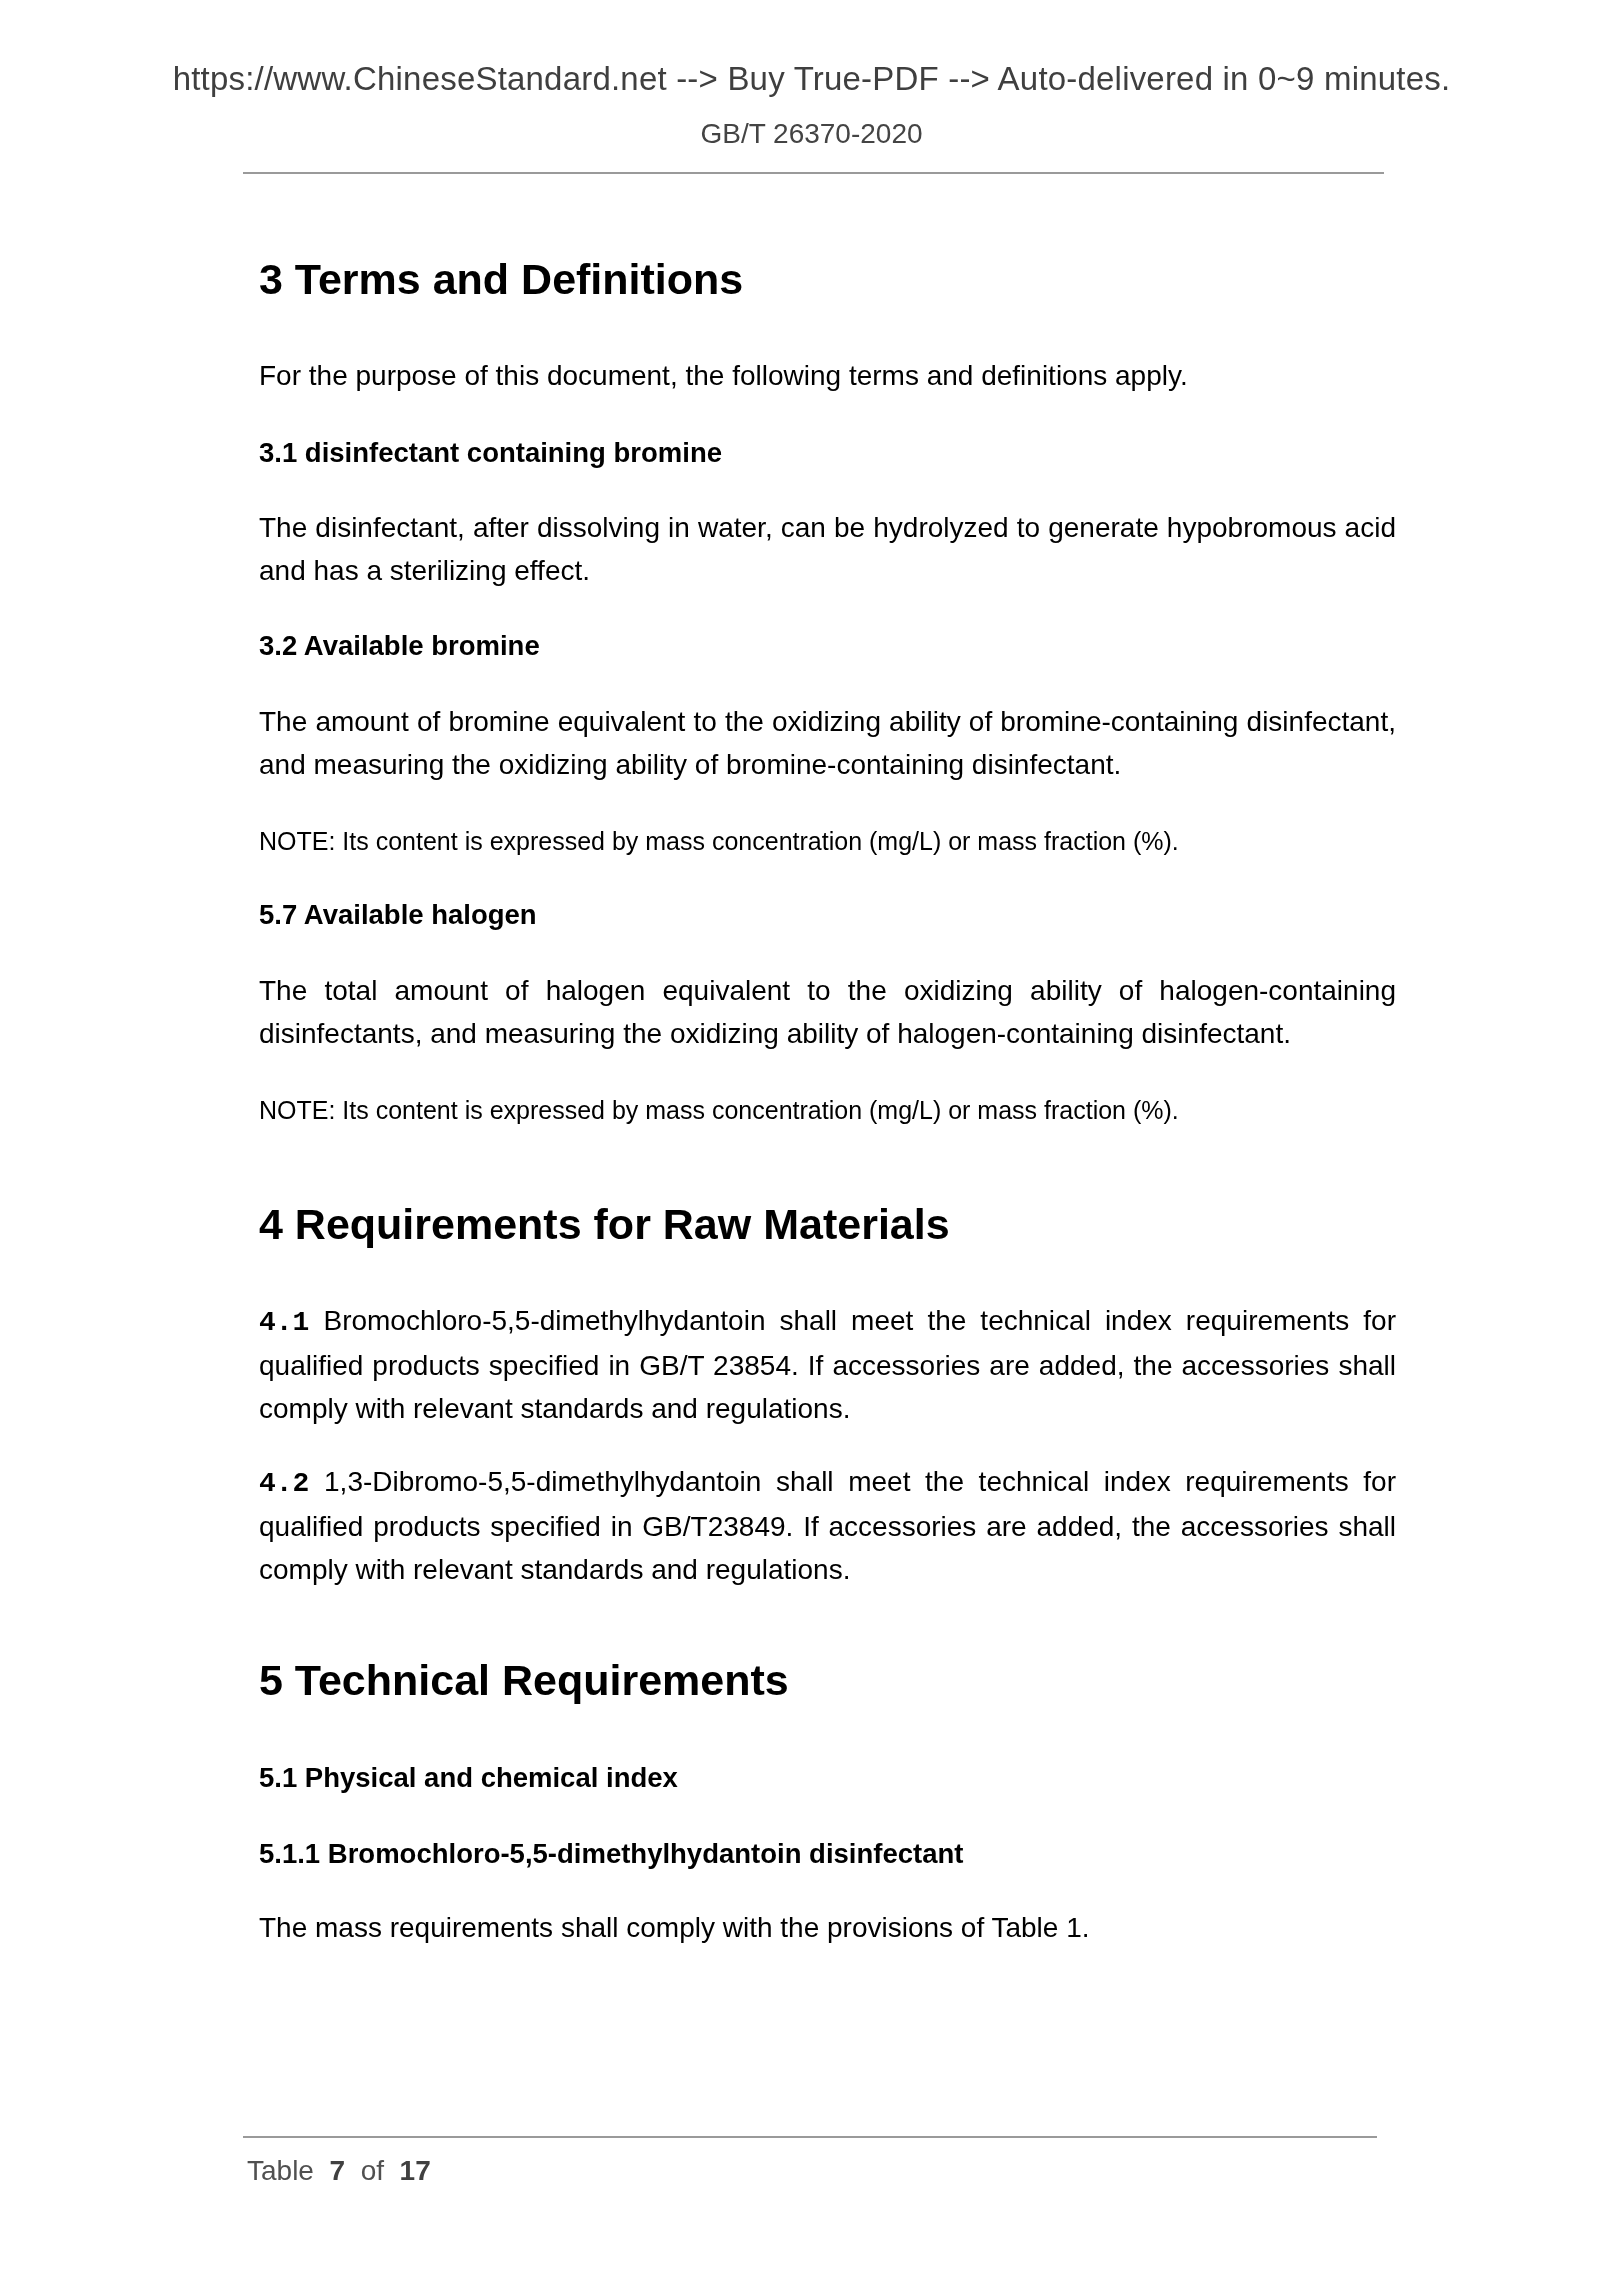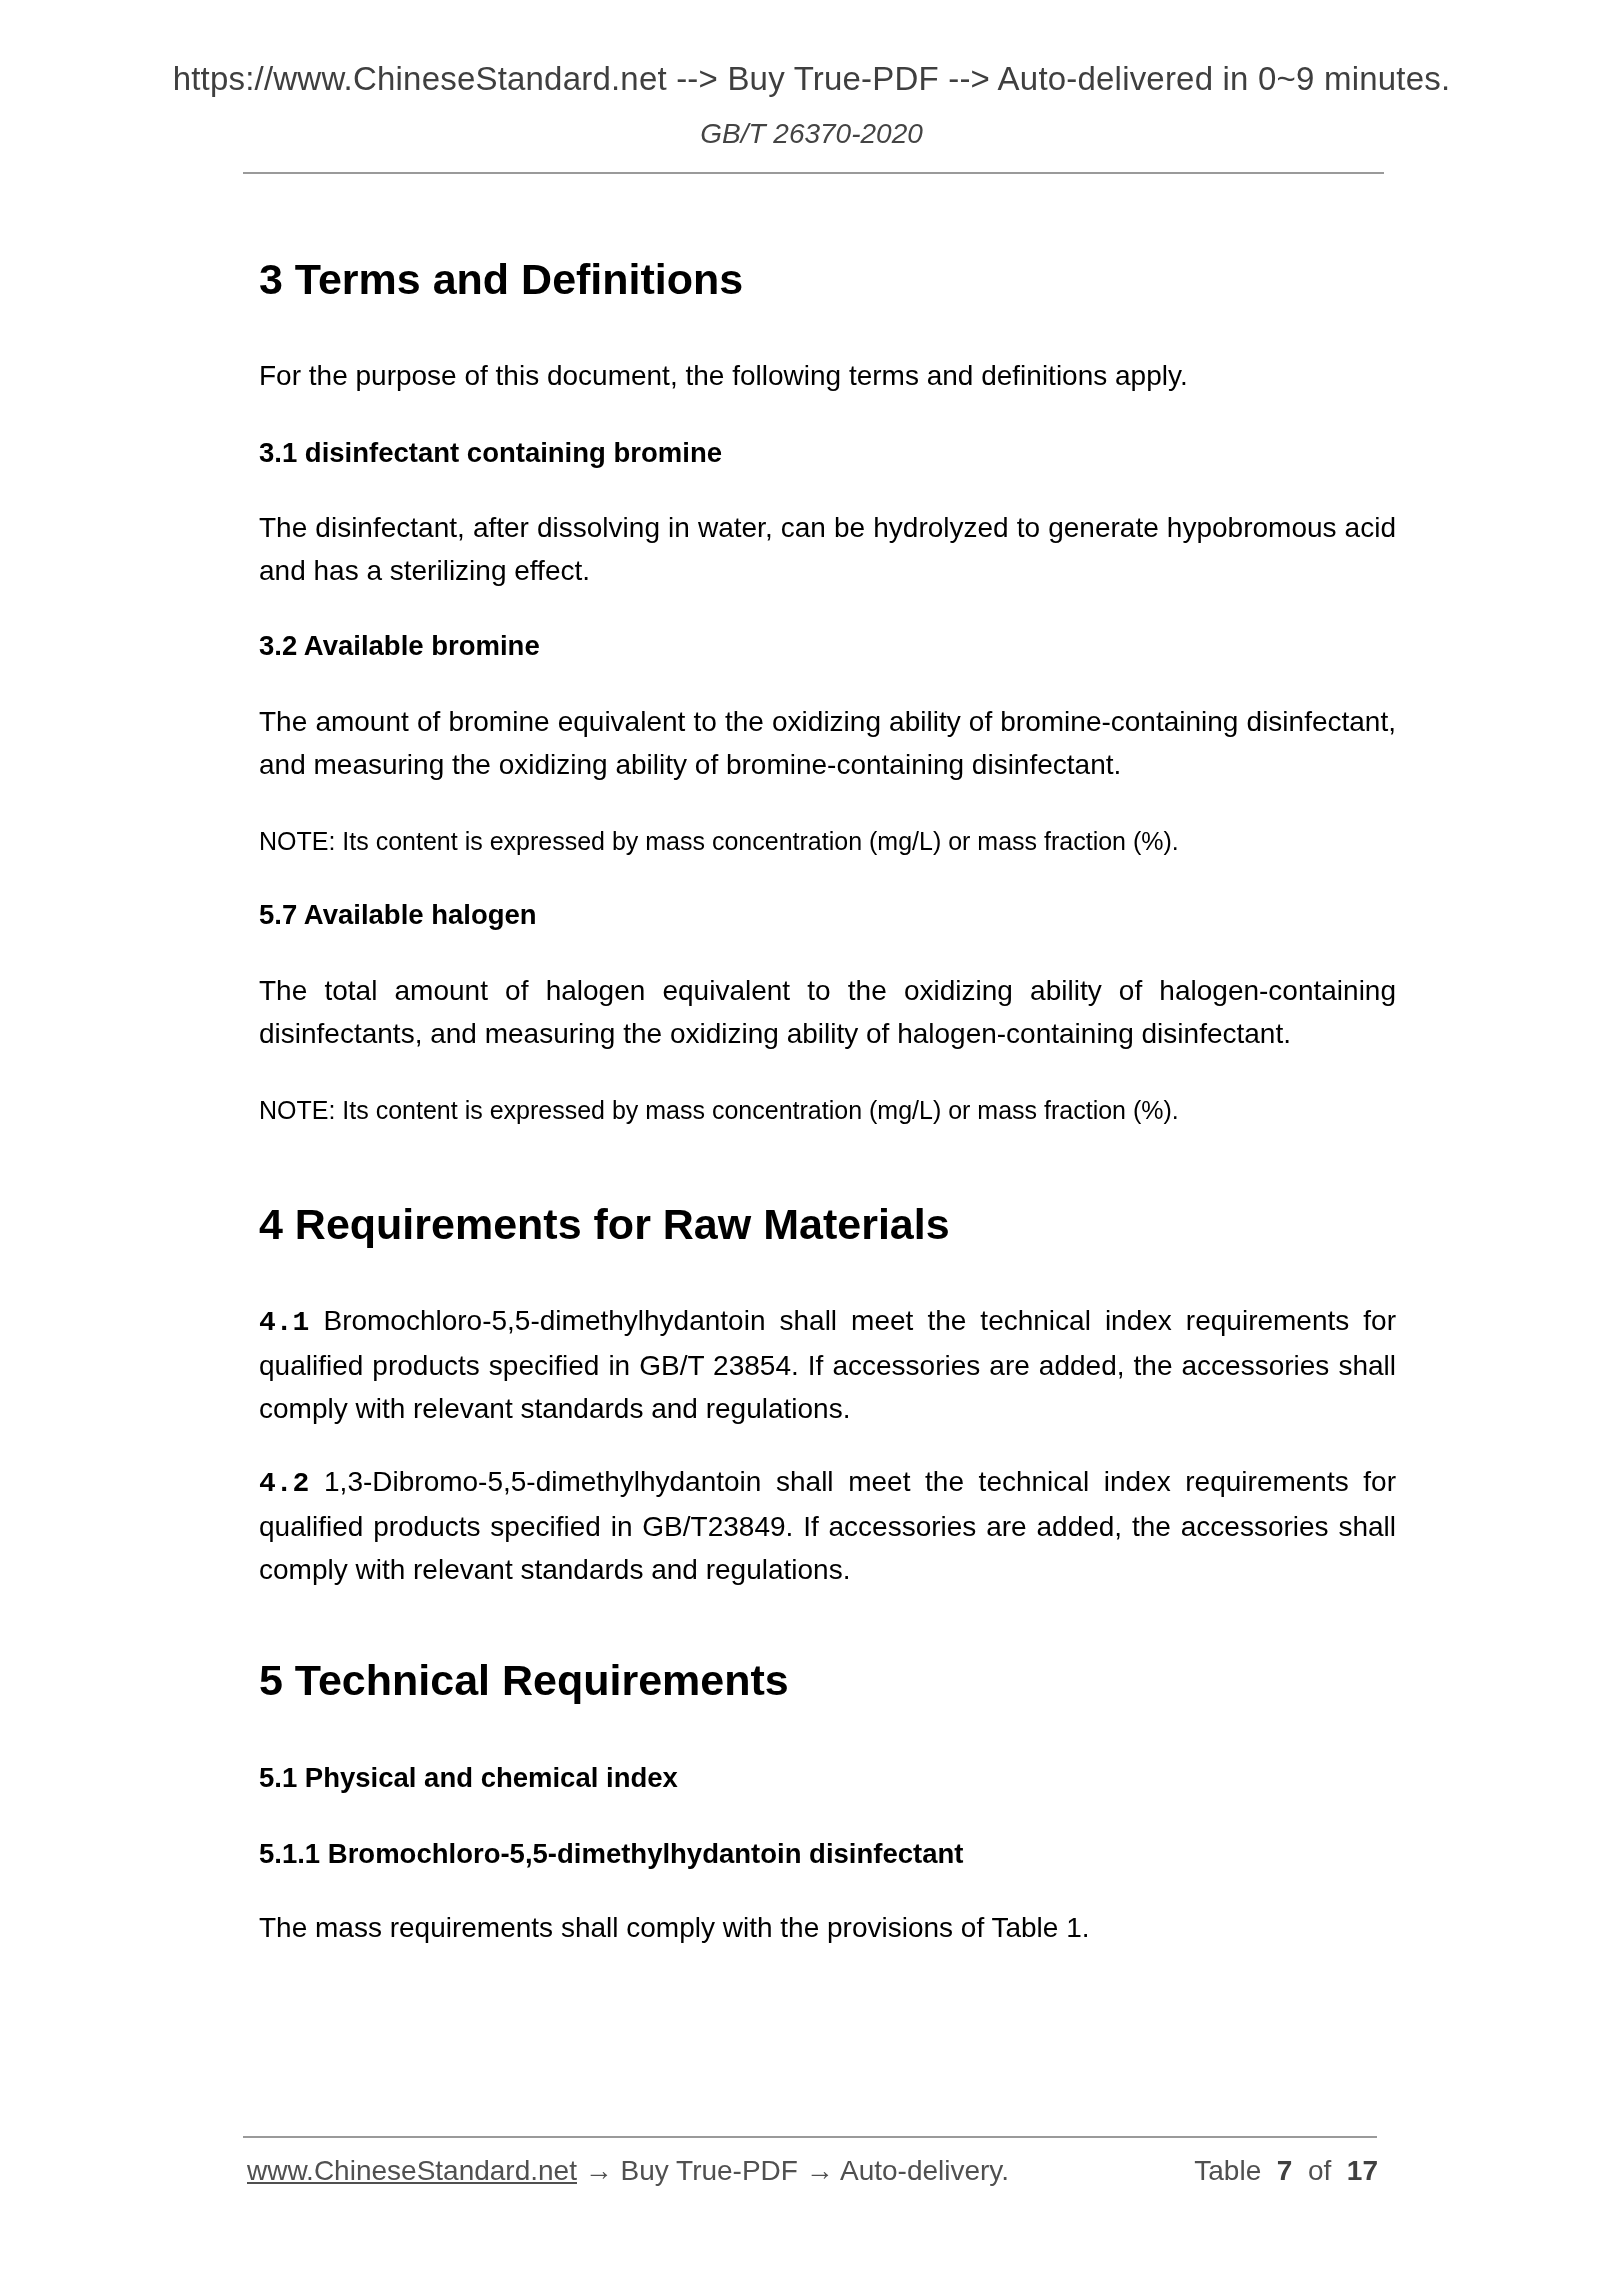--- a/index.html
+++ b/index.html
@@ -26,21 +26,20 @@
     letter-spacing: 0.2px;
   }
   .std-code {
     position: absolute;
     left: 0;
     top: 118px;
     width: 1623px;
     text-align: center;
     font-size: 28px;
     color: #444444;
-    font-style: italic;
   }
   .header-rule {
     position: absolute;
     left: 243px;
     top: 172px;
     width: 1141px;
     height: 1.7px;
     background: #9a9a9a;
   }
   .content {
@@ -126,23 +125,20 @@
   <p class="blk p" style="top:1448px"><span class="bnum">4.2</span><span> 1,3-Dibromo-5,5-dimethylhydantoin shall meet the technical index requirements for qualified products specified in GB/T23849. If accessories are added, the accessories shall comply with relevant standards and regulations.</span></p>
 
   <h1 class="blk h1" style="top:1643px">5 Technical Requirements</h1>
   <h2 class="blk h2" style="top:1749px">5.1 Physical and chemical index</h2>
   <h2 class="blk h2" style="top:1825px">5.1.1 Bromochloro-5,5-dimethylhydantoin disinfectant</h2>
   <p class="blk p" style="top:1894px">The mass requirements shall comply with the provisions of Table 1.</p>
 </div>
 
 <div class="footer-rule"></div>
 <div class="footer">
-  <div>
-    <a>www.ChineseStandard.net</a><span> → </span><span>Buy True-PDF</span><span> → </span><span>Auto-delivery.</span>
-  </div>
   <div class="pg">
     <span>Table</span>&nbsp;
     <b>7</b>&nbsp;
     <span>of</span>&nbsp;
     <b>17</b>
   </div>
 </div>
 
 
 </body></html>

